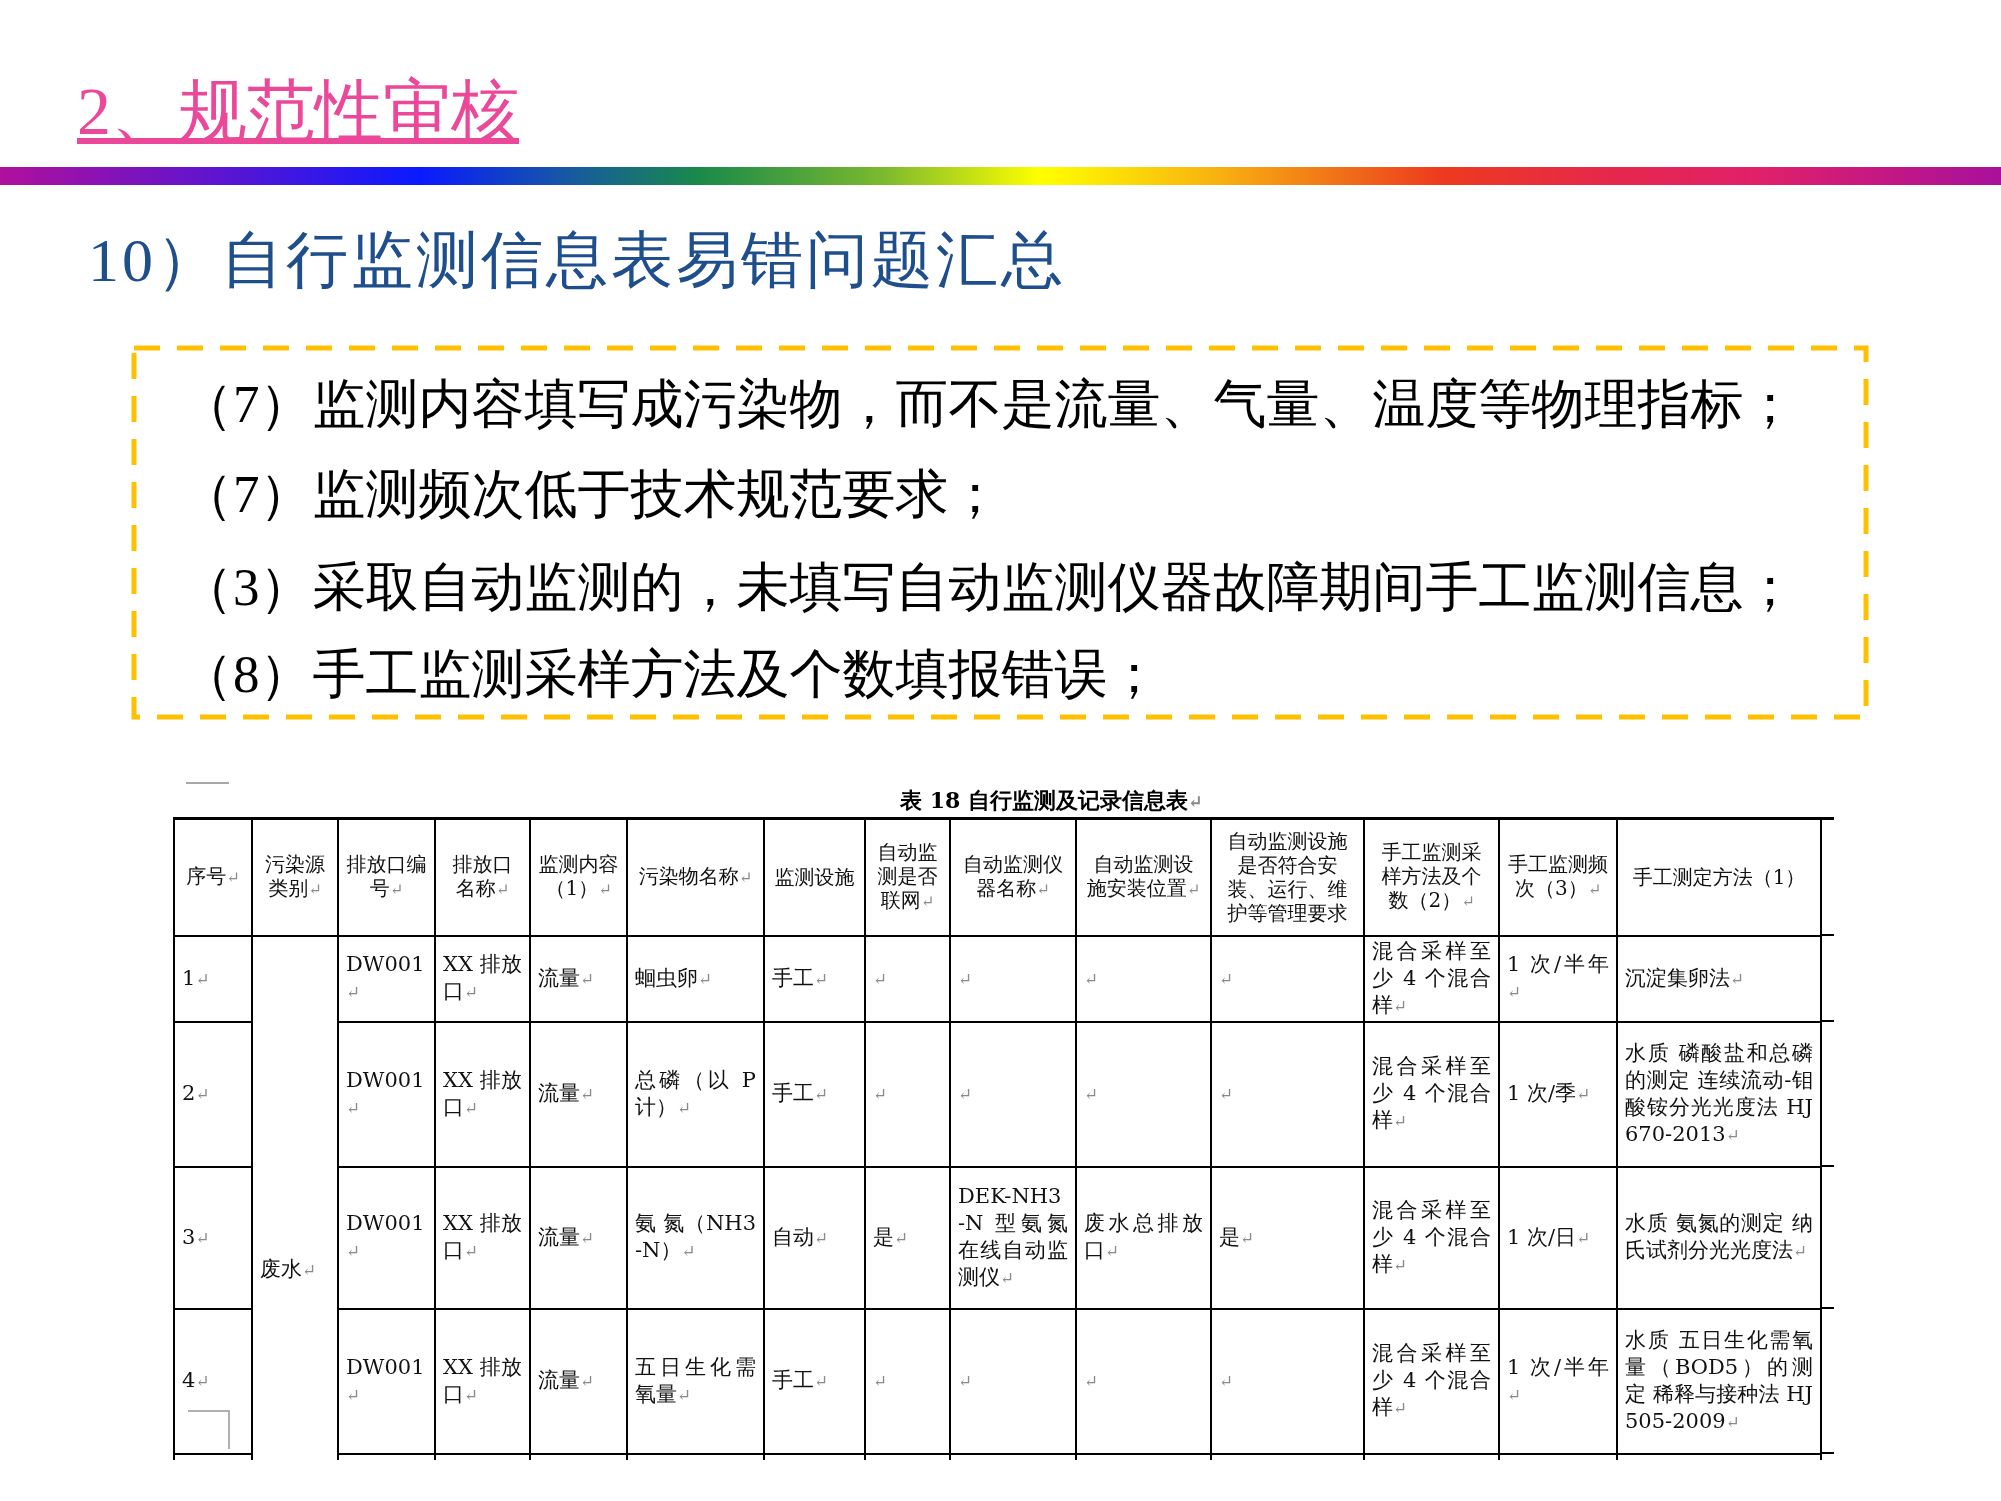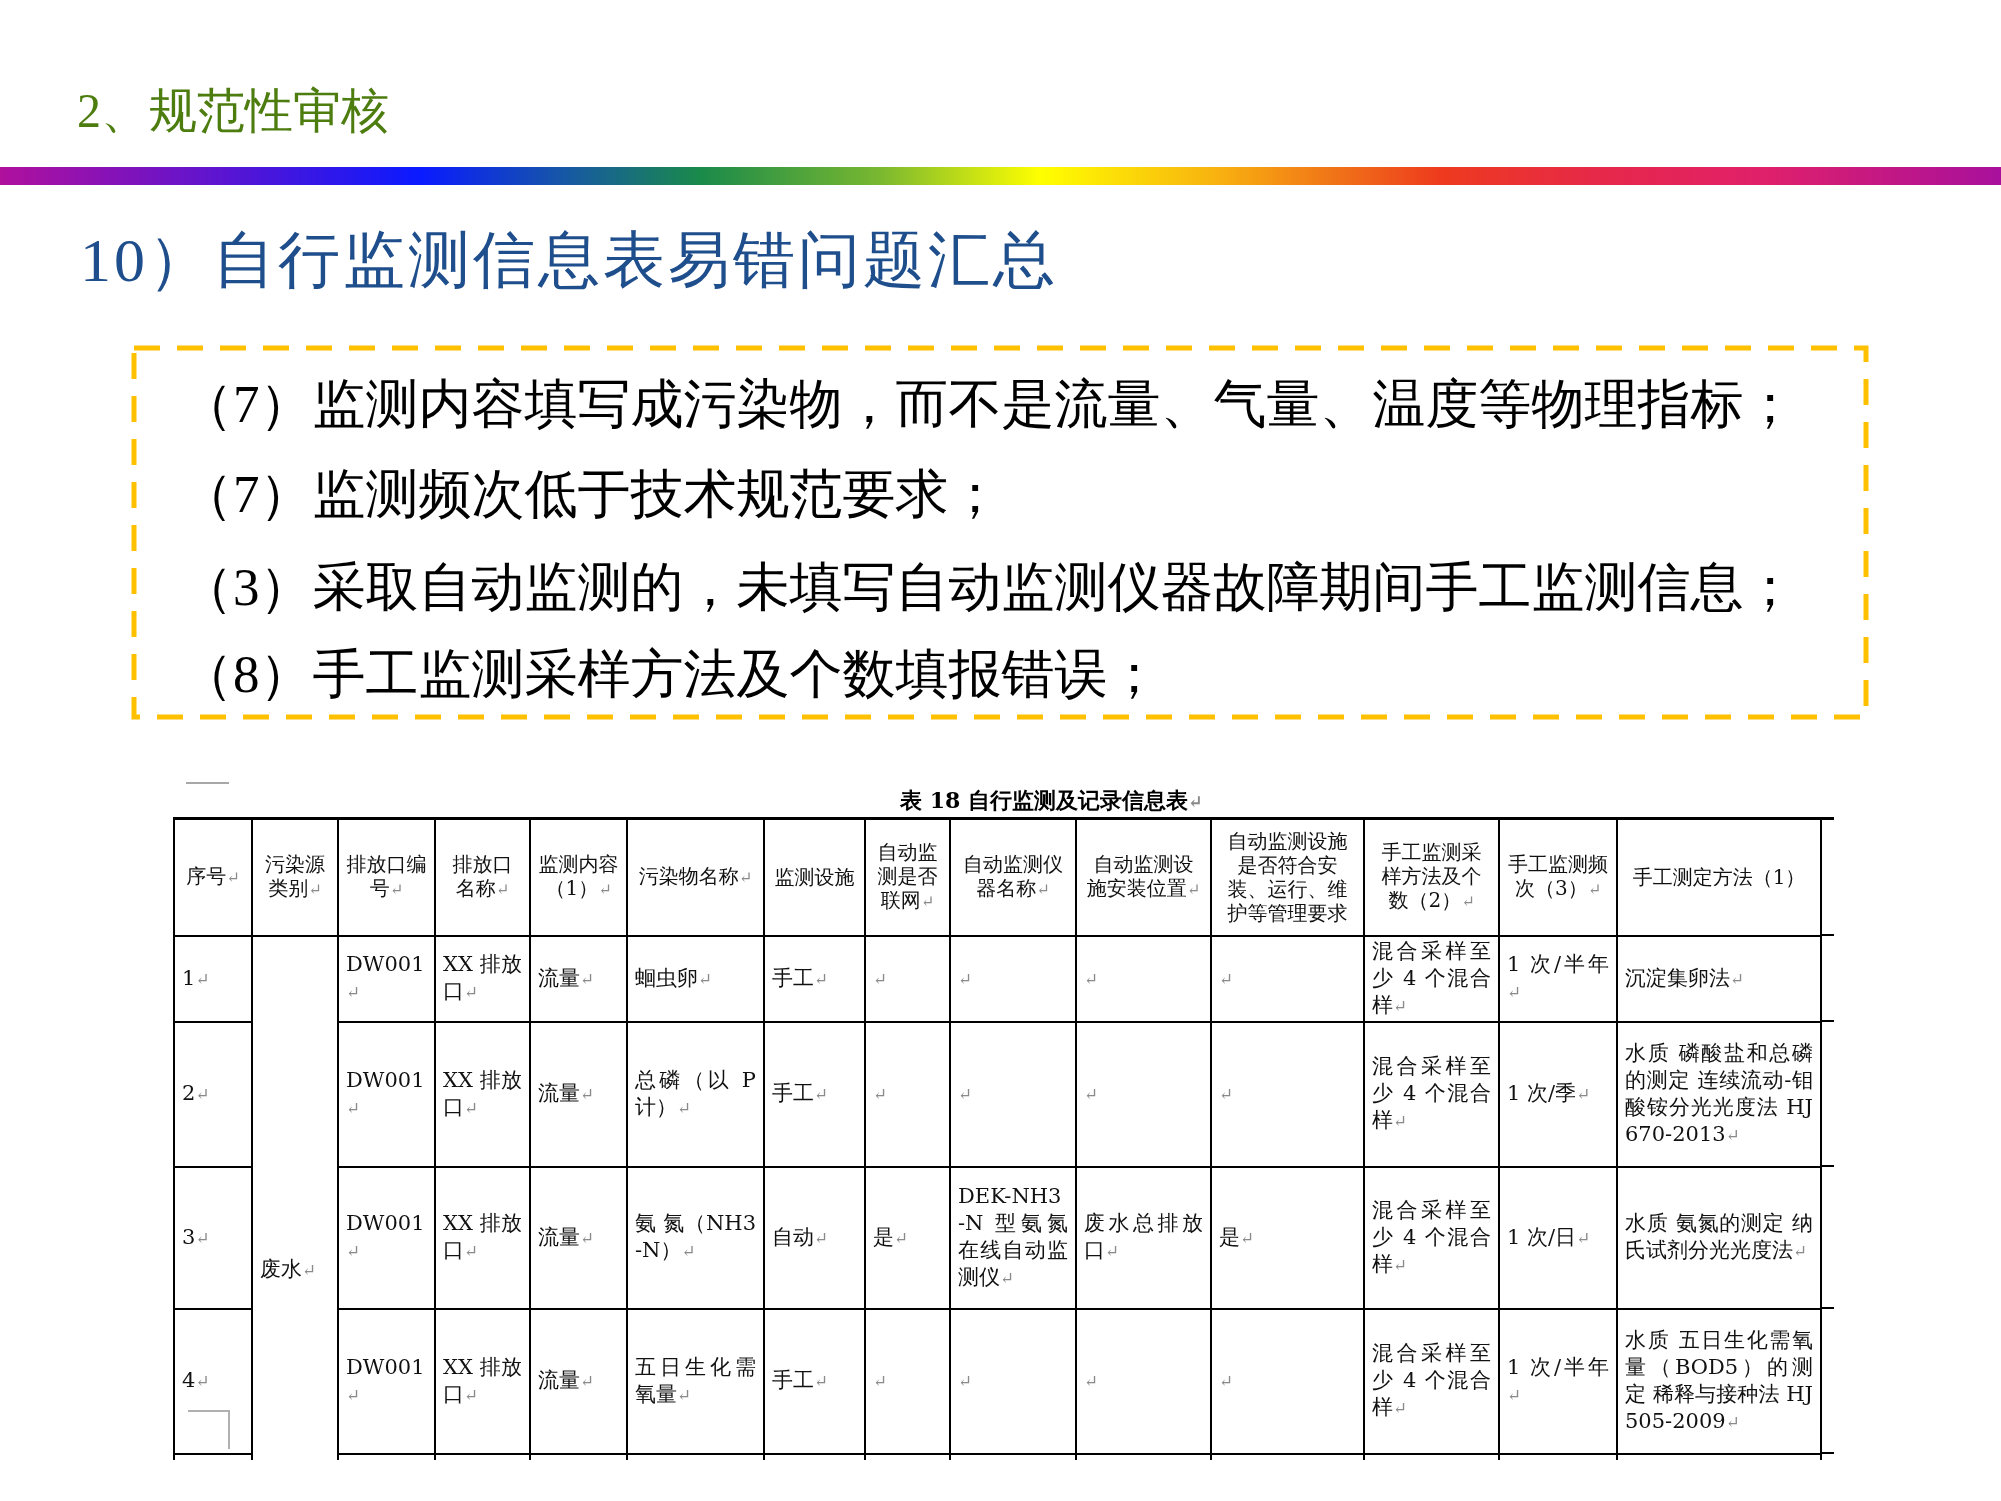--- a/index.html
+++ b/index.html
@@ -4,32 +4,33 @@
   <style>
     html, body { margin: 0; padding: 0; }
     body {
       width: 2001px; height: 1501px; position: relative; overflow: hidden;
       background: #ffffff;
       font-family: "DejaVu Sans", sans-serif;
     }
     .abs { position: absolute; }
     .slide-title {
       left: 77px; top: 70px; height: 82px; line-height: 82px;
-      font-size: 48px; color: #4d7c0f; white-space: nowrap;
+      font-size: 68px; color: #ec4899; white-space: nowrap;
       font-family: "Liberation Serif", "DejaVu Serif", serif;
+      text-decoration: underline;
     }
     .rainbow-bar {
       left: 0; top: 167px; width: 2001px; height: 18px;
       background: linear-gradient(90deg,
         #b0109c 0%, #6414cc 10%, #0a1aff 21%, #1656a8 28%, #1a8a4a 35%,
         #7ab830 44%, #ffff00 52%, #f8b010 61%, #f07018 67%, #ee3a1e 72%,
         #e6284a 80%, #e0206a 88%, #a8109c 100%);
     }
     .slide-subtitle {
-      left: 80px; top: 224px; height: 72px; line-height: 72px;
+      left: 88px; top: 224px; height: 72px; line-height: 72px;
       font-size: 62px; color: #1f4e8c; white-space: nowrap; letter-spacing: 3px;
       font-family: "Liberation Serif", "DejaVu Serif", serif;
       text-align: center;
     }
     .issue-box { left: 131px; top: 345px; width: 1738px; height: 375px; }
     .issue-line {
       left: 180px; height: 60px; line-height: 60px;
       font-size: 53px; color: #000; white-space: nowrap;
       font-family: "Liberation Serif", "DejaVu Serif", serif;
     }

